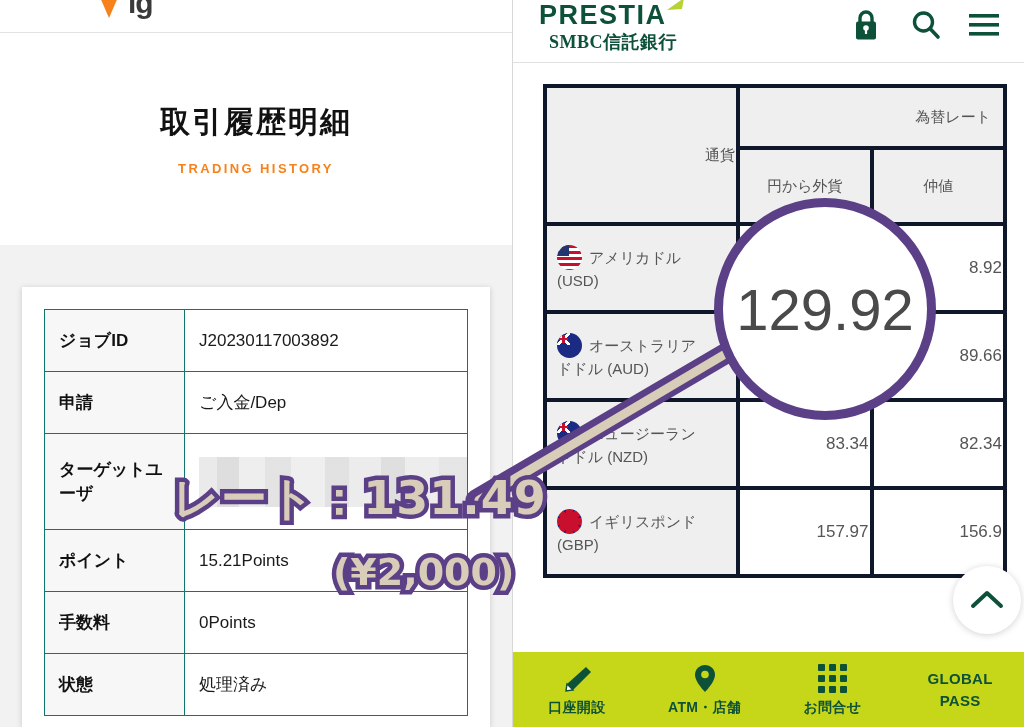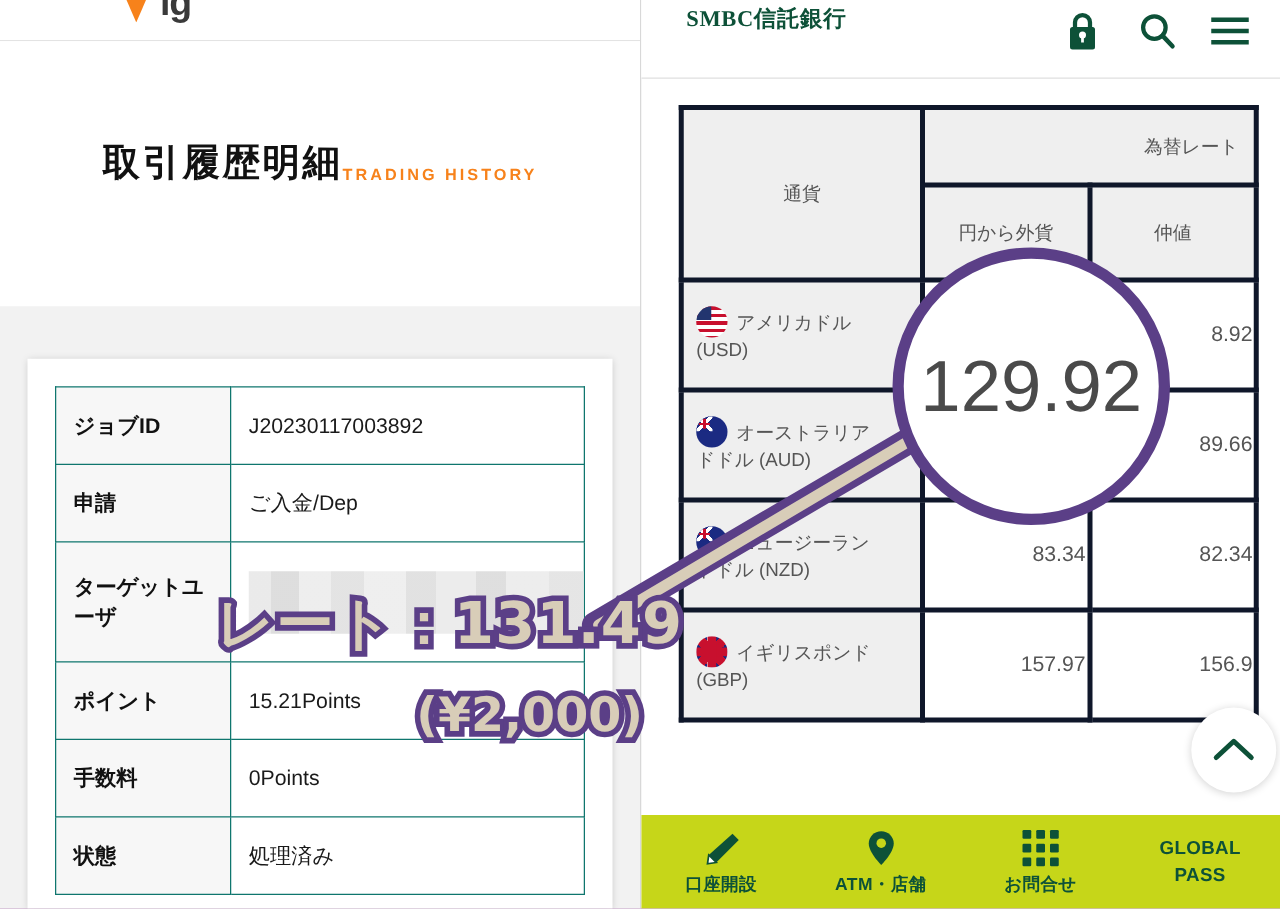--- a/index.html
+++ b/index.html
@@ -43,21 +43,21 @@
   }
   .plogo-word {
     font-size: 30px; font-weight: 700; color: #3a3a3a;
     letter-spacing: -1px; line-height: 30px;
   }
 
   #left-hero {
     position: absolute; left: 0; top: 33px;
     width: 512px; height: 212px;
     background: #ffffff;
-    display: flex; flex-direction: row;
+    display: flex; flex-direction: column;
     align-items: center; justify-content: center;
   }
   #hero-title-ja {
     font-size: 30px; font-weight: 700; color: #111111;
     letter-spacing: 2px; margin: 0 0 18px 0;
   }
   #hero-title-en {
     font-size: 13px; font-weight: 700; color: #f7821b;
     letter-spacing: 2.4px; margin: 0;
   }
@@ -167,21 +167,21 @@
   #rate-table th, #rate-table td {
     border: 4px solid #0f172a;
     font-weight: 400;
     color: #555555;
   }
   #rate-table thead th {
     background: #efefef;
     font-size: 15px;
     color: #555555;
   }
-  th.col-currency { width: 193px; text-align: center; margin-top: 41px; }
+  th.col-currency { width: 193px; text-align: right; margin-top: 41px; }
   th.col-rategroup { text-align: right; padding: 10px 12px 10px 0; height: 62px; }
   th.col-sub { text-align: center; height: 76px; }
   th.col-from-yen { width: 128px; }
   th.col-mid { width: 128px; }
 
   #rate-table tbody tr { height: 88px; }
   td.cell-currency {
     background: #efefef;
     padding: 8px 10px;
     font-size: 15px;
@@ -383,20 +383,24 @@
           </tbody>
         </table>
       </div>
     </div>
   </div>
 
   <div id="right-panel">
 
     <div id="prestia-header">
       <div id="prestia-logo">
+        <div id="prestia-wordmark">
+          <span>PRESTIA</span>
+          <span id="prestia-accent"></span>
+        </div>
         <div id="prestia-subname">SMBC信託銀行</div>
       </div>
 
       <div class="hdr-icon" id="icon-lock">
         <svg width="28" height="32" viewBox="0 0 28 32" aria-hidden="true">
           <path d="M8 13V9a6 6 0 0 1 12 0v4" fill="none" stroke="#0d5138" stroke-width="3.4"></path>
           <rect x="4" y="12.5" width="20" height="18" rx="2" fill="#0d5138"></rect>
           <circle cx="14" cy="19" r="2.8" fill="#ffffff"></circle>
           <rect x="12.9" y="19" width="2.2" height="6" fill="#ffffff"></rect>
         </svg>

